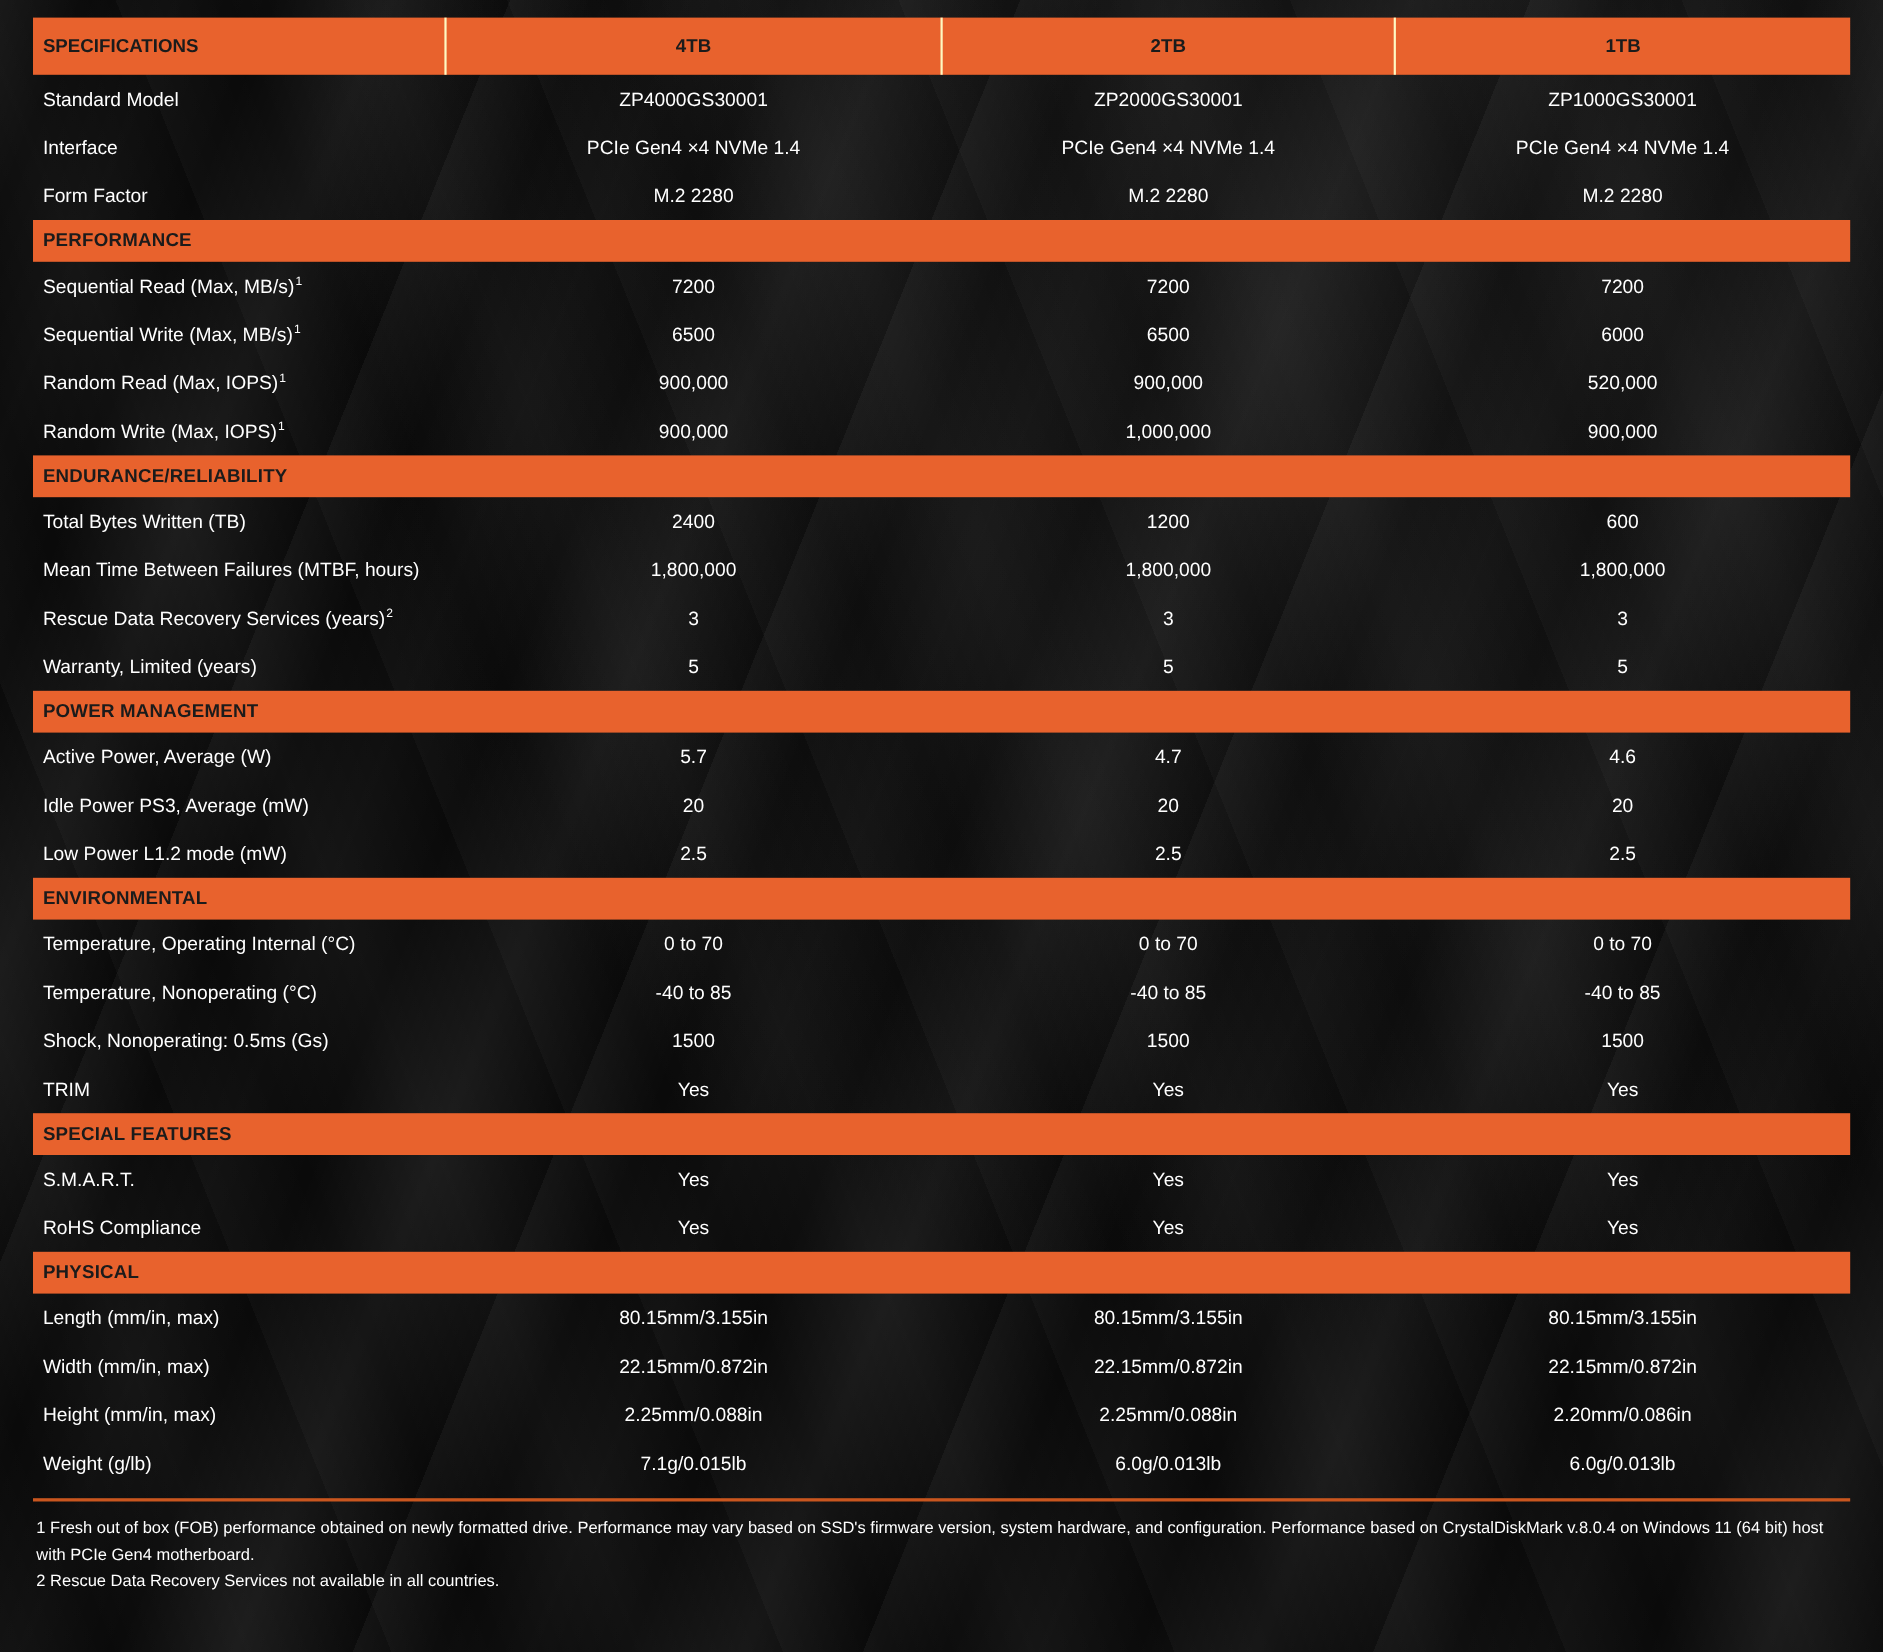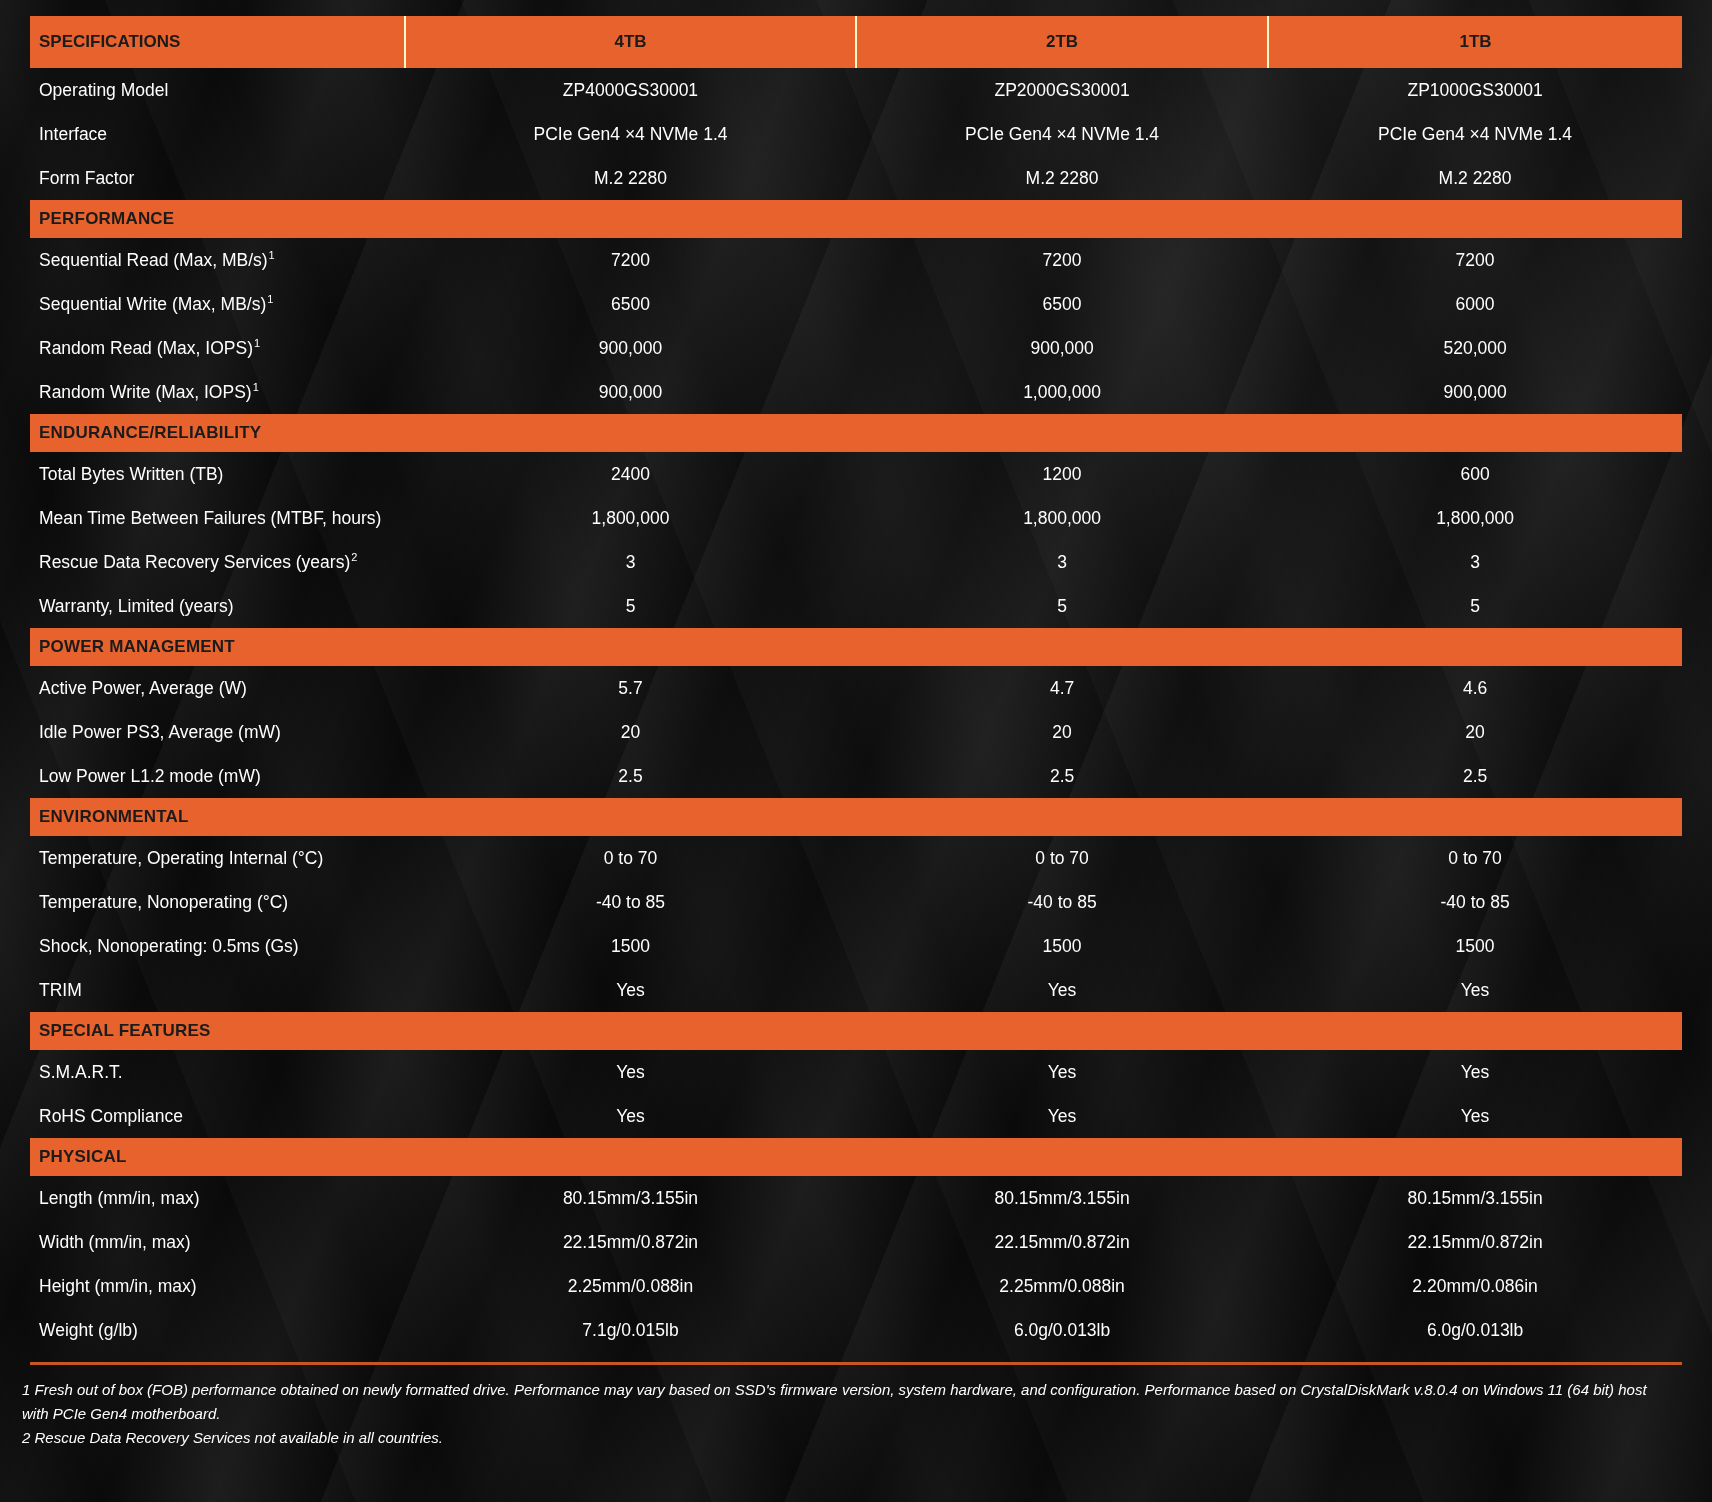--- a/index.html
+++ b/index.html
@@ -66,22 +66,22 @@
     height:44px;padding:0;
     text-align:center;vertical-align:middle;
     white-space:nowrap;
   }
   td.label sup{font-size:11px;vertical-align:super;line-height:0;padding-left:1px;}
   .foot-rule{
     width:1652px;height:3px;margin:10px 30px 0 30px;
     background:var(--rule);
   }
   .footnotes{
-    width:1655px;margin:13px 30px 0 22px;
-    font-size:15px;line-height:24px;color:var(--body-text);font-style:italic;
+    width:1655px;margin:13px 30px 0 33px;
+    font-size:15px;line-height:24px;color:var(--body-text);
   }
   .footnotes p{margin:0;}
 </style>
 </head>
 <body>
 
 <table class="spec-table">
   <colgroup>
     <col class="c-label">
       <col class="c-4tb">
@@ -91,21 +91,21 @@
   <thead>
     <tr>
       <th class="hdr first">SPECIFICATIONS</th>
       <th class="hdr">4TB</th>
       <th class="hdr">2TB</th>
       <th class="hdr">1TB</th>
     </tr>
   </thead>
   <tbody>
       <tr>
-        <td class="label">Operating Model</td>
+        <td class="label">Standard Model</td>
         <td class="value">ZP4000GS30001</td>
         <td class="value">ZP2000GS30001</td>
         <td class="value">ZP1000GS30001</td>
       </tr>
       <tr>
         <td class="label">Interface</td>
         <td class="value">PCIe Gen4 ×4 NVMe 1.4</td>
         <td class="value">PCIe Gen4 ×4 NVMe 1.4</td>
         <td class="value">PCIe Gen4 ×4 NVMe 1.4</td>
       </tr>

